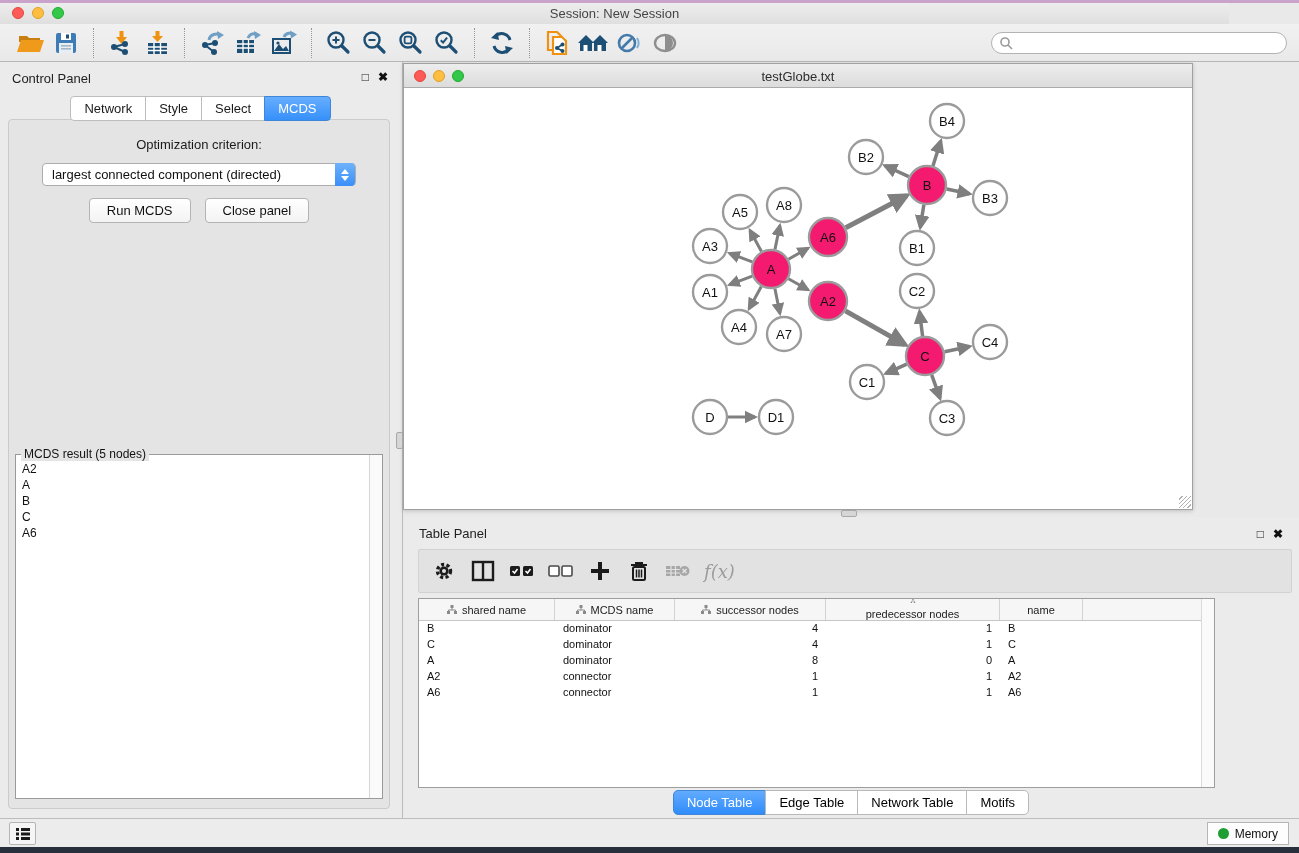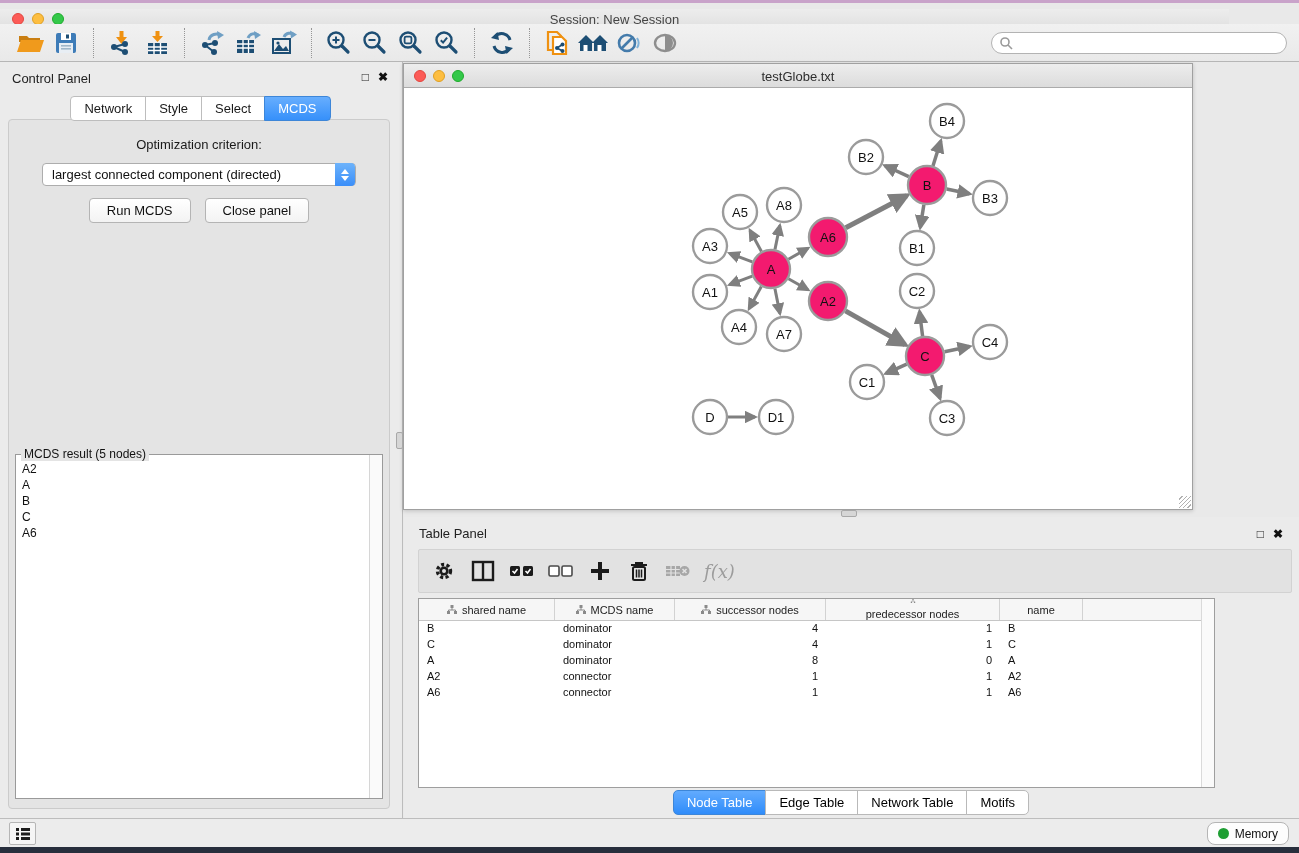--- a/index.html
+++ b/index.html
@@ -1,21 +1,21 @@
 <!DOCTYPE html>
 <html><head>
 <meta charset="utf-8">
 <style>
   * { margin:0; padding:0; box-sizing:border-box; }
   html,body { width:1299px; height:853px; overflow:hidden; }
   body { font-family:"Liberation Sans", sans-serif; background:#e9e9e9; position:relative; }
 
   
   .desktop-top { position:absolute; left:0; top:0; width:1299px; height:3px; background:#c9a3ca; }
-  .titlebar { position:absolute; left:0; top:9px; width:1229px; height:21px;
+  .titlebar { position:absolute; left:0; top:3px; width:1229px; height:21px;
     background:linear-gradient(#ededed,#dfdfdf);padding-left:44px; }
   .traffic { position:absolute; left:12px; top:4px; display:flex; gap:8px; }
   .light { width:12px; height:12px; border-radius:50%; }
   .light.red{ background:#fc5b57; border:1px solid #e2463f;}
   .light.yellow{ background:#fdbe41; border:1px solid #dfa023;}
   .light.green{ background:#34c84a; border:1px solid #1eab2c;}
   .title-text { position:absolute; left:0; right:0; top:3px; text-align:center; font-size:13px; color:#454545; }
 
   
   .toolbar { position:absolute; left:0; top:24px; width:1299px; height:38px;
@@ -90,21 +90,21 @@
   .tp-tabs { position:absolute; left:0; right:0; top:273px; display:flex; justify-content:center; }
   .tp-tab { border:1px solid #b9b9b9; margin-left:-1px; padding:4px 13px; background:#fff; font-size:13px; color:#000000; }
   .tp-tab:first-child { border-radius:5px 0 0 5px; }
   .tp-tab:last-child { border-radius:0 5px 5px 0; }
   .tp-tab.selected { background:linear-gradient(#62abfe,#2f8cfa); color:#fff; border-color:#3d86d8; }
 
   
   .statusbar { position:absolute; left:0; top:818px; width:1299px; height:29px; background:#ececec; border-top:1px solid #bdbdbd; }
   .sb-listbtn { position:absolute; left:9px; top:3px; width:27px; height:23px; background:#f5f5f5; border:1px solid #b5b5b5; border-radius:2px;
     display:flex; align-items:center; justify-content:center; }
-  .memory-btn { position:absolute; right:10px; top:3px; height:23px; background:#fdfdfd; border:1px solid #b5b5b5; border-radius:8px;
+  .memory-btn { position:absolute; right:10px; top:3px; height:23px; background:#fdfdfd; border:1px solid #b5b5b5; border-radius:0;
     display:flex; align-items:center; gap:6px; padding:0 10px; }
   .memory-dot { width:11px; height:11px; border-radius:50%; background:#1e9e33; }
   .memory-label { font-size:12px; color:#111; }
   .desktop-bottom { position:absolute; left:0; top:847px; width:1299px; height:6px; background:#272e3c; }
 </style>
 </head>
 <body>
 
 <div class="desktop-top"></div>
 <div class="titlebar">

